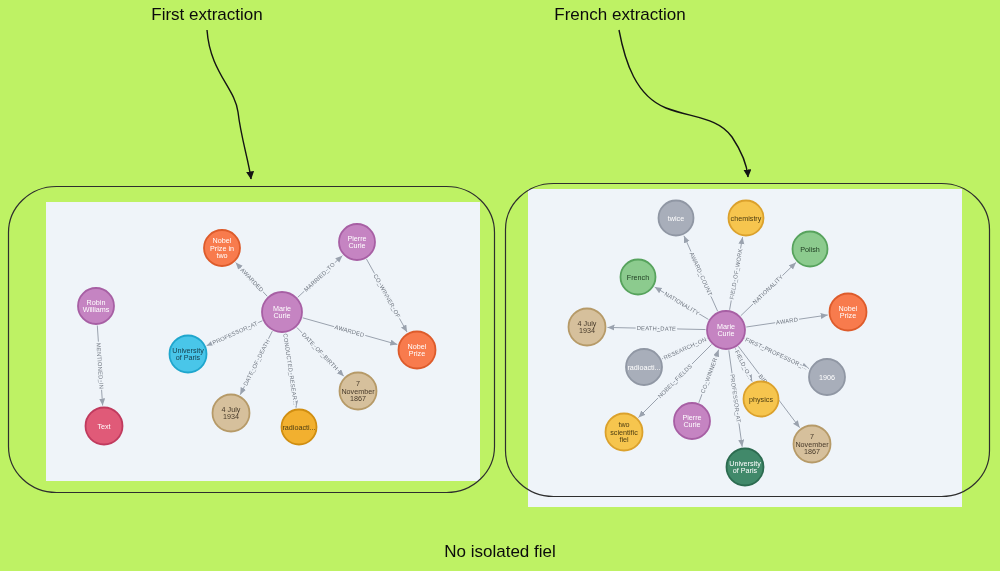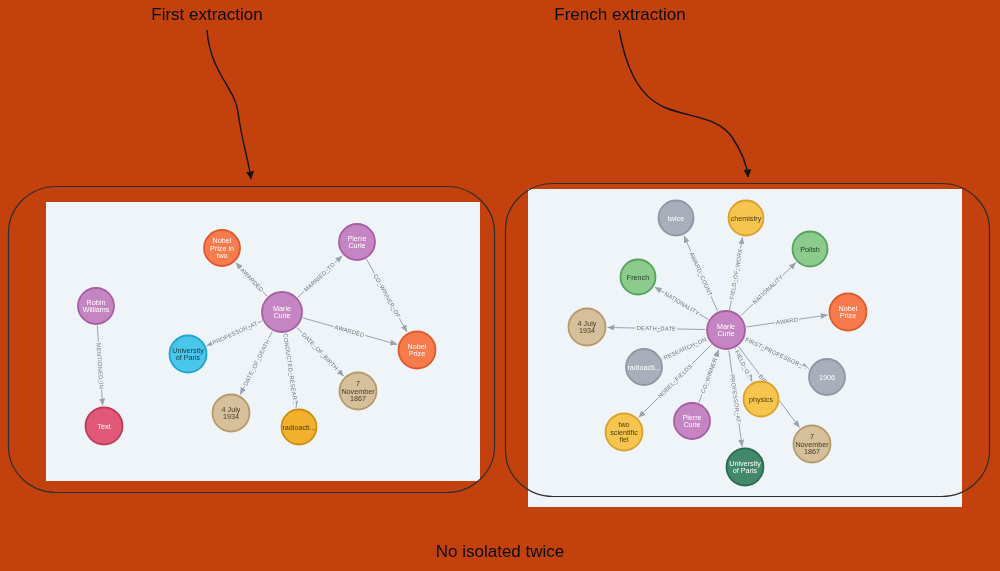--- a/index.html
+++ b/index.html
@@ -1,18 +1,18 @@
 <!DOCTYPE html>
 <html><head>
 <meta charset="utf-8">
 <style>
   html,body { margin:0; padding:0; background:#ffffff; }
   .page {
     position:relative; width:1000px; height:571px;
-    background:#c2410c; overflow:hidden;
+    background:#bef264; overflow:hidden;
     font-family:"Liberation Sans", sans-serif;
   }
   .fig-label {
     position:absolute; top:5px; transform:translateX(-50%);
     font-size:17px; color:#0b0b0b; white-space:nowrap;
   }
   .footer-label {
     position:absolute; left:0; right:0; top:542px; text-align:center;
     font-size:17px; color:#0b0b0b;
   }
@@ -250,14 +250,14 @@
           </g>
           <g>
             <circle cx="745" cy="467" r="18.5" fill="#41896a" stroke="#2c6b50" stroke-width="1.8"></circle>
             <text x="745" y="463.3" text-anchor="middle" dominant-baseline="central" font-size="7.2" fill="#ffffff">University</text>
             <text x="745" y="470.7" text-anchor="middle" dominant-baseline="central" font-size="7.2" fill="#ffffff">of Paris</text>
           </g>
         </g>
       </g>
   </svg>
 
-  <div class="footer-label">No isolated twice</div>
+  <div class="footer-label">No isolated fiel</div>
 </div>
 
 </body></html>

